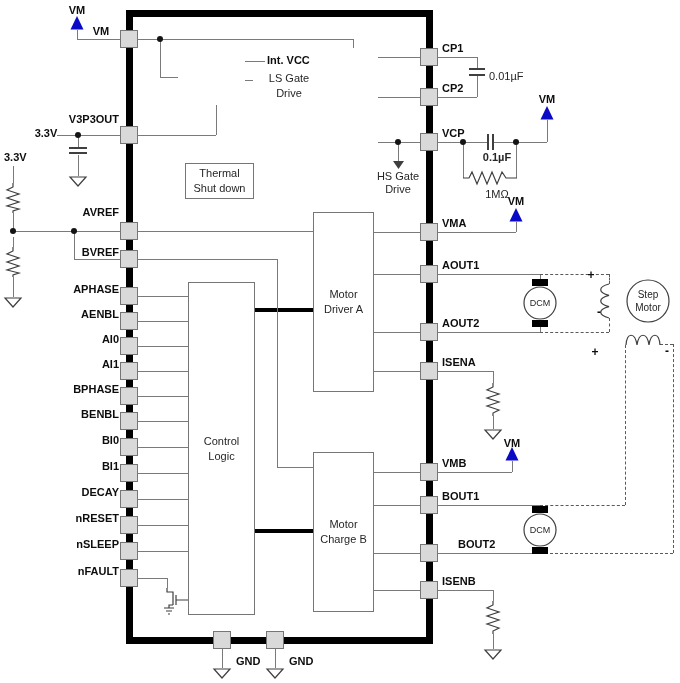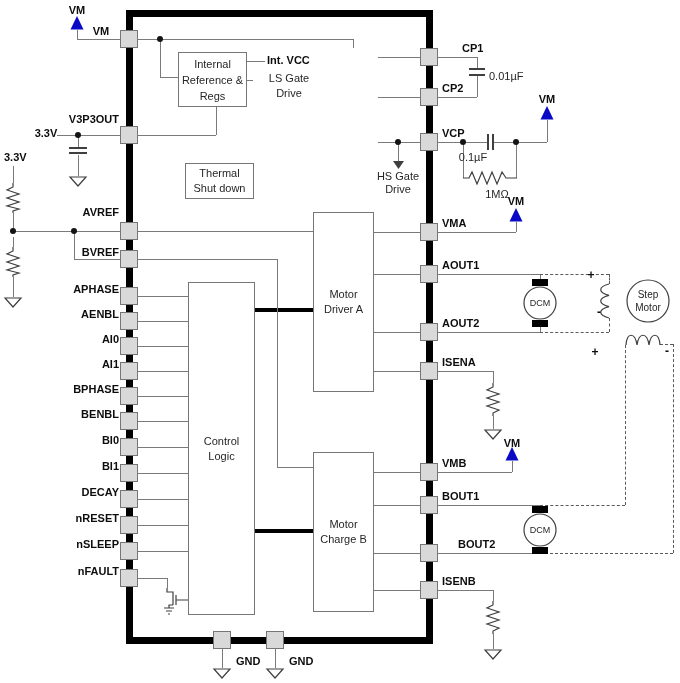--- a/index.html
+++ b/index.html
@@ -121,25 +121,20 @@
   <div class="dh" style="left:540px;top:274px;width:69px;"></div>
   <div class="dv" style="left:609px;top:274px;height:10px;"></div>
   <div class="dv" style="left:609px;top:318px;height:14px;"></div>
   <div class="dh" style="left:540px;top:332px;width:69px;"></div>
   <div class="dv" style="left:625px;top:345px;height:160px;"></div>
   <div class="dh" style="left:540px;top:505px;width:85px;"></div>
   <div class="dh" style="left:660px;top:344px;width:13px;"></div>
   <div class="dv" style="left:673px;top:344px;height:209px;"></div>
   <div class="dh" style="left:540px;top:553px;width:133px;"></div>
 
-  <div class="block" style="left:178px;top:52px;width:67px;height:53px;line-height:16px;">
-    <span>Internal</span>
-    <span>Reference &amp;</span>
-    <span>Regs</span>
-  </div>
   <div class="block" style="left:188px;top:282px;width:65px;height:331px;">
     <span>Control</span>
     <span>Logic</span>
   </div>
   <div class="block" style="left:185px;top:163px;width:67px;height:34px;">
     <span>Thermal</span>
     <span>Shut down</span>
   </div>
   <div class="block" style="left:313px;top:212px;width:59px;height:178px;">
     <span>Motor</span>
@@ -300,34 +295,34 @@
   <span class="lbl lr" style="top:512px;">nRESET</span>
   <span class="lbl lr" style="top:538px;">nSLEEP</span>
   <span class="lbl lr" style="top:565px;">nFAULT</span>
 
   <span class="lbl" style="left:267px;top:54px;">Int. VCC</span>
   <span class="lbl reg ctr" style="left:265px;top:72px;width:48px;">LS Gate</span>
   <span class="lbl reg ctr" style="left:265px;top:87px;width:48px;">Drive</span>
   <span class="lbl reg ctr" style="left:374px;top:170px;width:48px;">HS Gate</span>
   <span class="lbl reg ctr" style="left:374px;top:183px;width:48px;">Drive</span>
 
-  <span class="lbl" style="left:462px;top:42px;">CP1</span>
+  <span class="lbl" style="left:442px;top:42px;">CP1</span>
   <span class="lbl" style="left:442px;top:82px;">CP2</span>
   <span class="lbl" style="left:442px;top:127px;">VCP</span>
   <span class="lbl" style="left:442px;top:217px;">VMA</span>
   <span class="lbl" style="left:442px;top:259px;">AOUT1</span>
   <span class="lbl" style="left:442px;top:317px;">AOUT2</span>
   <span class="lbl" style="left:442px;top:356px;">ISENA</span>
   <span class="lbl" style="left:442px;top:457px;">VMB</span>
   <span class="lbl" style="left:442px;top:490px;">BOUT1</span>
   <span class="lbl" style="left:442px;top:538px;margin-left:16px;">BOUT2</span>
   <span class="lbl" style="left:442px;top:575px;">ISENB</span>
 
   <span class="lbl reg" style="left:489px;top:70px;">0.01µF</span>
-  <span class="lbl reg ctr" style="left:453px;top:151px;width:40px;">0.1µF</span>
+  <span class="lbl reg ctr" style="left:477px;top:151px;width:40px;font-weight:bold;">0.1µF</span>
   <span class="lbl reg ctr" style="left:477px;top:188px;width:40px;">1MΩ</span>
   <span class="lbl ctr" style="left:533px;top:93px;width:28px;">VM</span>
   <span class="lbl ctr" style="left:502px;top:195px;width:28px;">VM</span>
   <span class="lbl ctr" style="left:498px;top:437px;width:28px;">VM</span>
 
   <span class="lbl" style="left:236px;top:655px;">GND</span>
   <span class="lbl" style="left:289px;top:655px;">GND</span>
 
   <span class="sgn lbl ctr" style="left:585px;top:269px;width:12px;">+</span>
   <span class="sgn lbl ctr" style="left:593px;top:306px;width:12px;">-</span>

